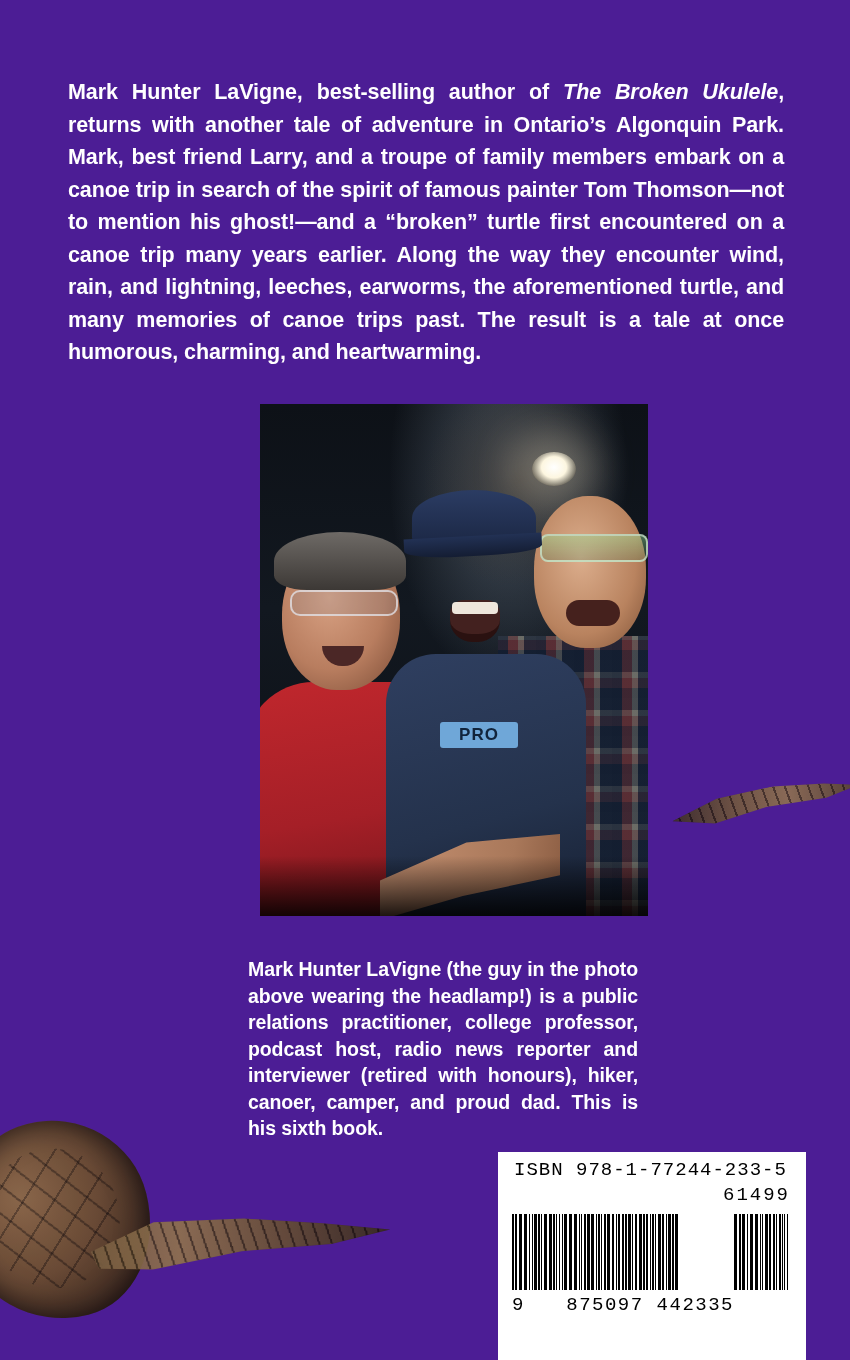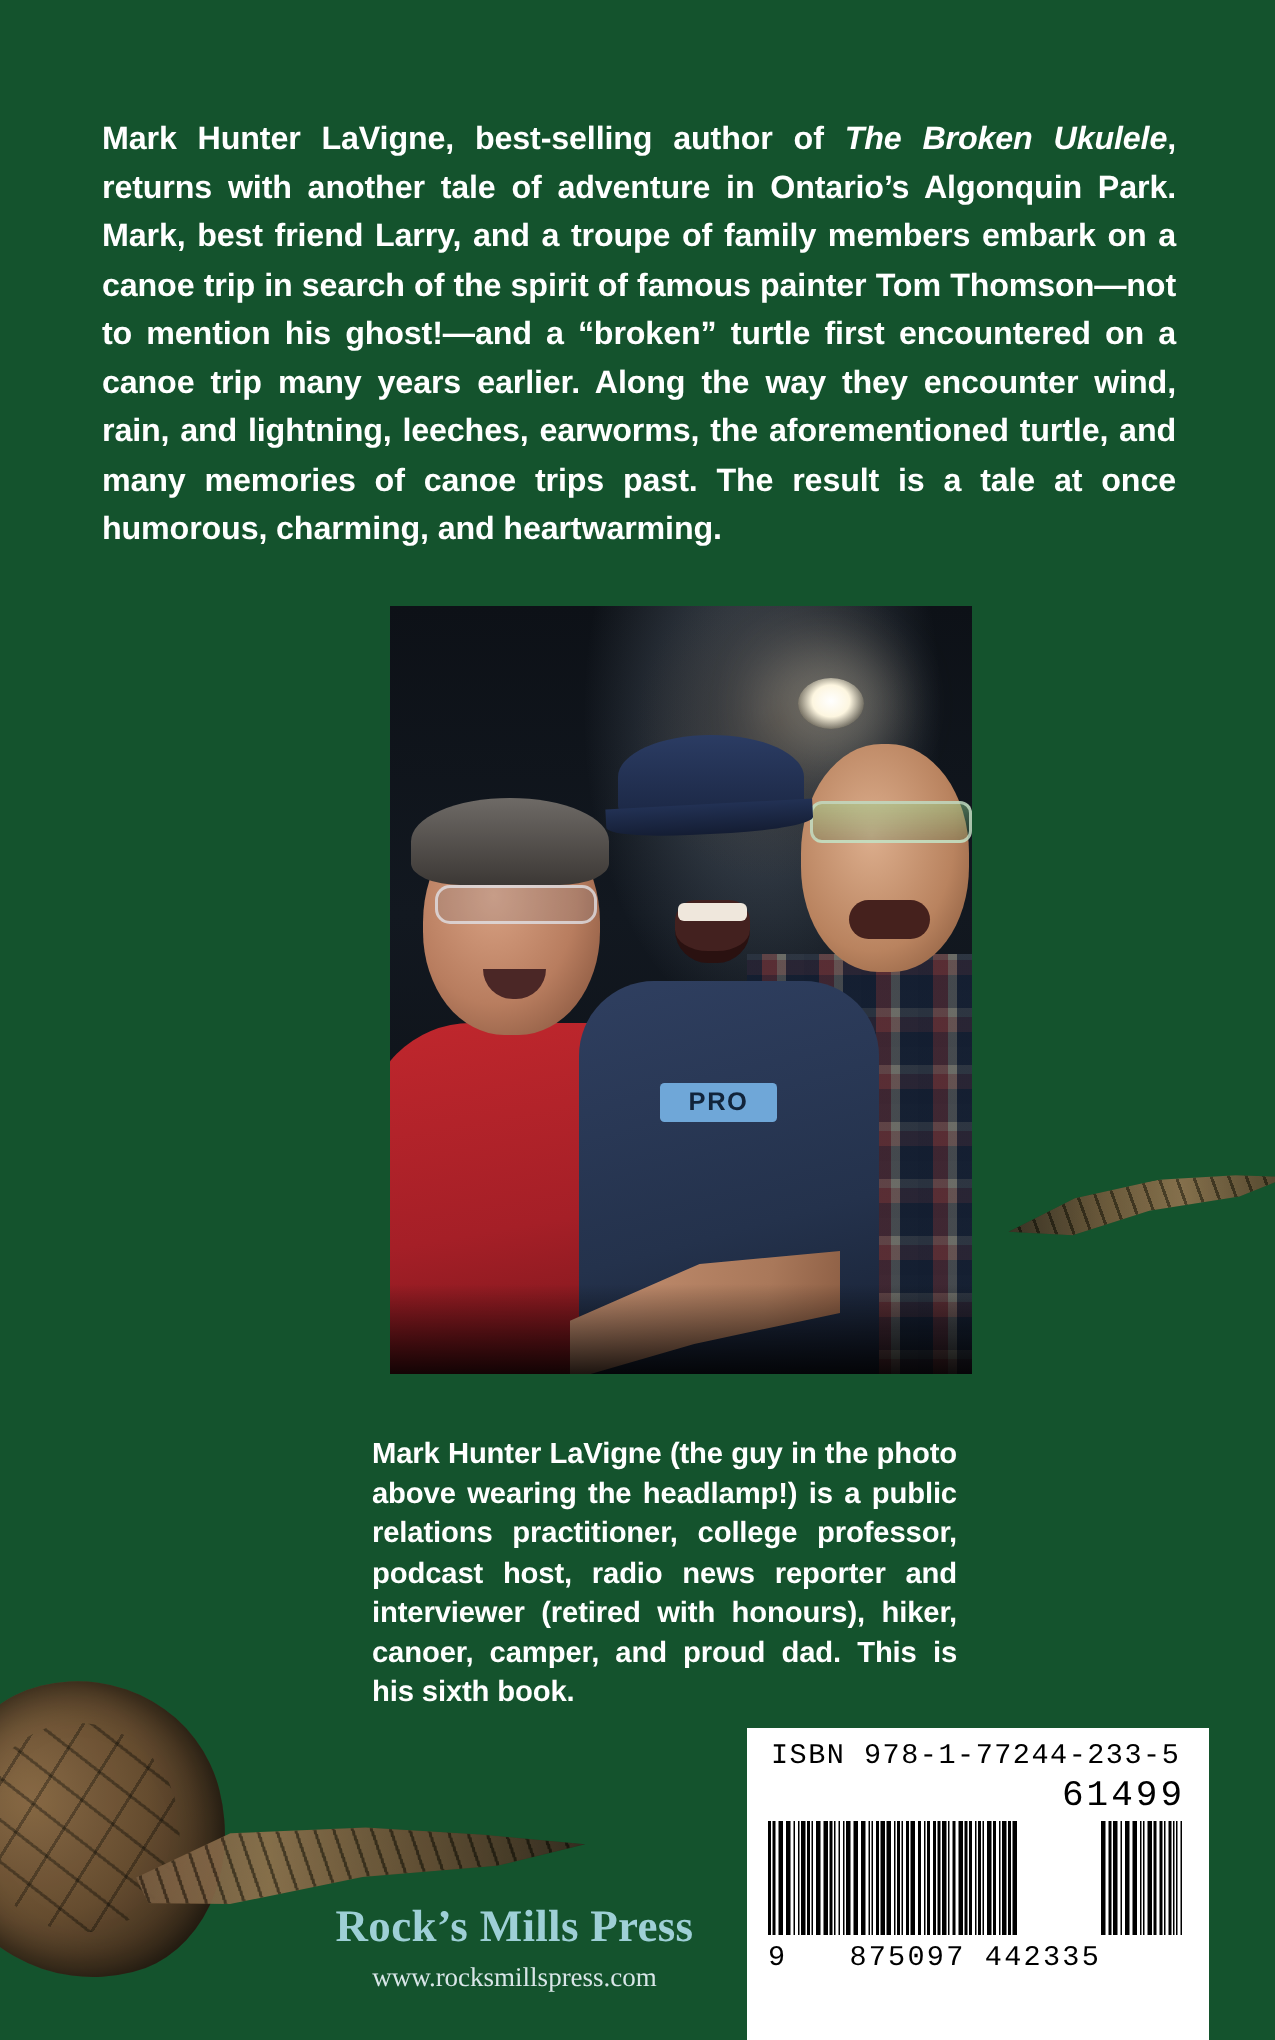--- a/index.html
+++ b/index.html
@@ -11,21 +11,21 @@
     width: 850px;
     height: 1360px;
     overflow: hidden;
     font-family: "Liberation Sans", sans-serif;
   }
 
   .cover {
     position: relative;
     width: 850px;
     height: 1360px;
-    background: #14532d;
+    background: #4c1d95;
     overflow: hidden;
   }
 
   
   .turtle-art {
     position: absolute;
     left: -40px;
     bottom: 40px;
     width: 420px;
     height: 300px;
@@ -382,21 +382,21 @@
   }
   .isbn-text {
     font-family: "Liberation Mono", monospace;
     font-size: 19px;
     color: #000;
     letter-spacing: 1px;
     padding: 7px 0 0 16px;
   }
   .isbn-5digit {
     font-family: "Liberation Mono", monospace;
-    font-size: 24px;
+    font-size: 19px;
     color: #000;
     letter-spacing: 2px;
     text-align: right;
     padding: 3px 16px 0 0;
   }
   .bars-row {
     position: absolute;
     left: 14px;
     top: 62px;
     display: flex;
@@ -468,24 +468,20 @@
     <div class="p-mid-brim"></div>
     <div class="p-mid-mouth"></div>
     <div class="p-mid-teeth"></div>
 
     <div class="p-left-arm"></div>
     <div class="photo-dark-bottom"></div>
   </div>
 
   <div class="bio">Mark Hunter LaVigne (the guy in the photo above wearing the headlamp!) is a public relations practitioner, college professor, podcast host, radio news reporter and interviewer (retired with honours), hiker, canoer, camper, and proud dad. This is his sixth book.</div>
 
-  <div class="publisher">
-    <div class="publisher-name">Rock’s Mills Press</div>
-    <div class="publisher-url">www.rocksmillspress.com</div>
-  </div>
 
   <div class="barcode-block">
     <div class="isbn-text">ISBN  978-1-77244-233-5</div>
     <div class="isbn-5digit">61499</div>
     <div class="bars-row">
       <div class="bars main">
           <span style="width:2px;margin-right:1px"></span>
           <span style="width:2px;margin-right:2px"></span>
           <span style="width:3px;margin-right:2px"></span>
           <span style="width:3px;margin-right:2px"></span>

